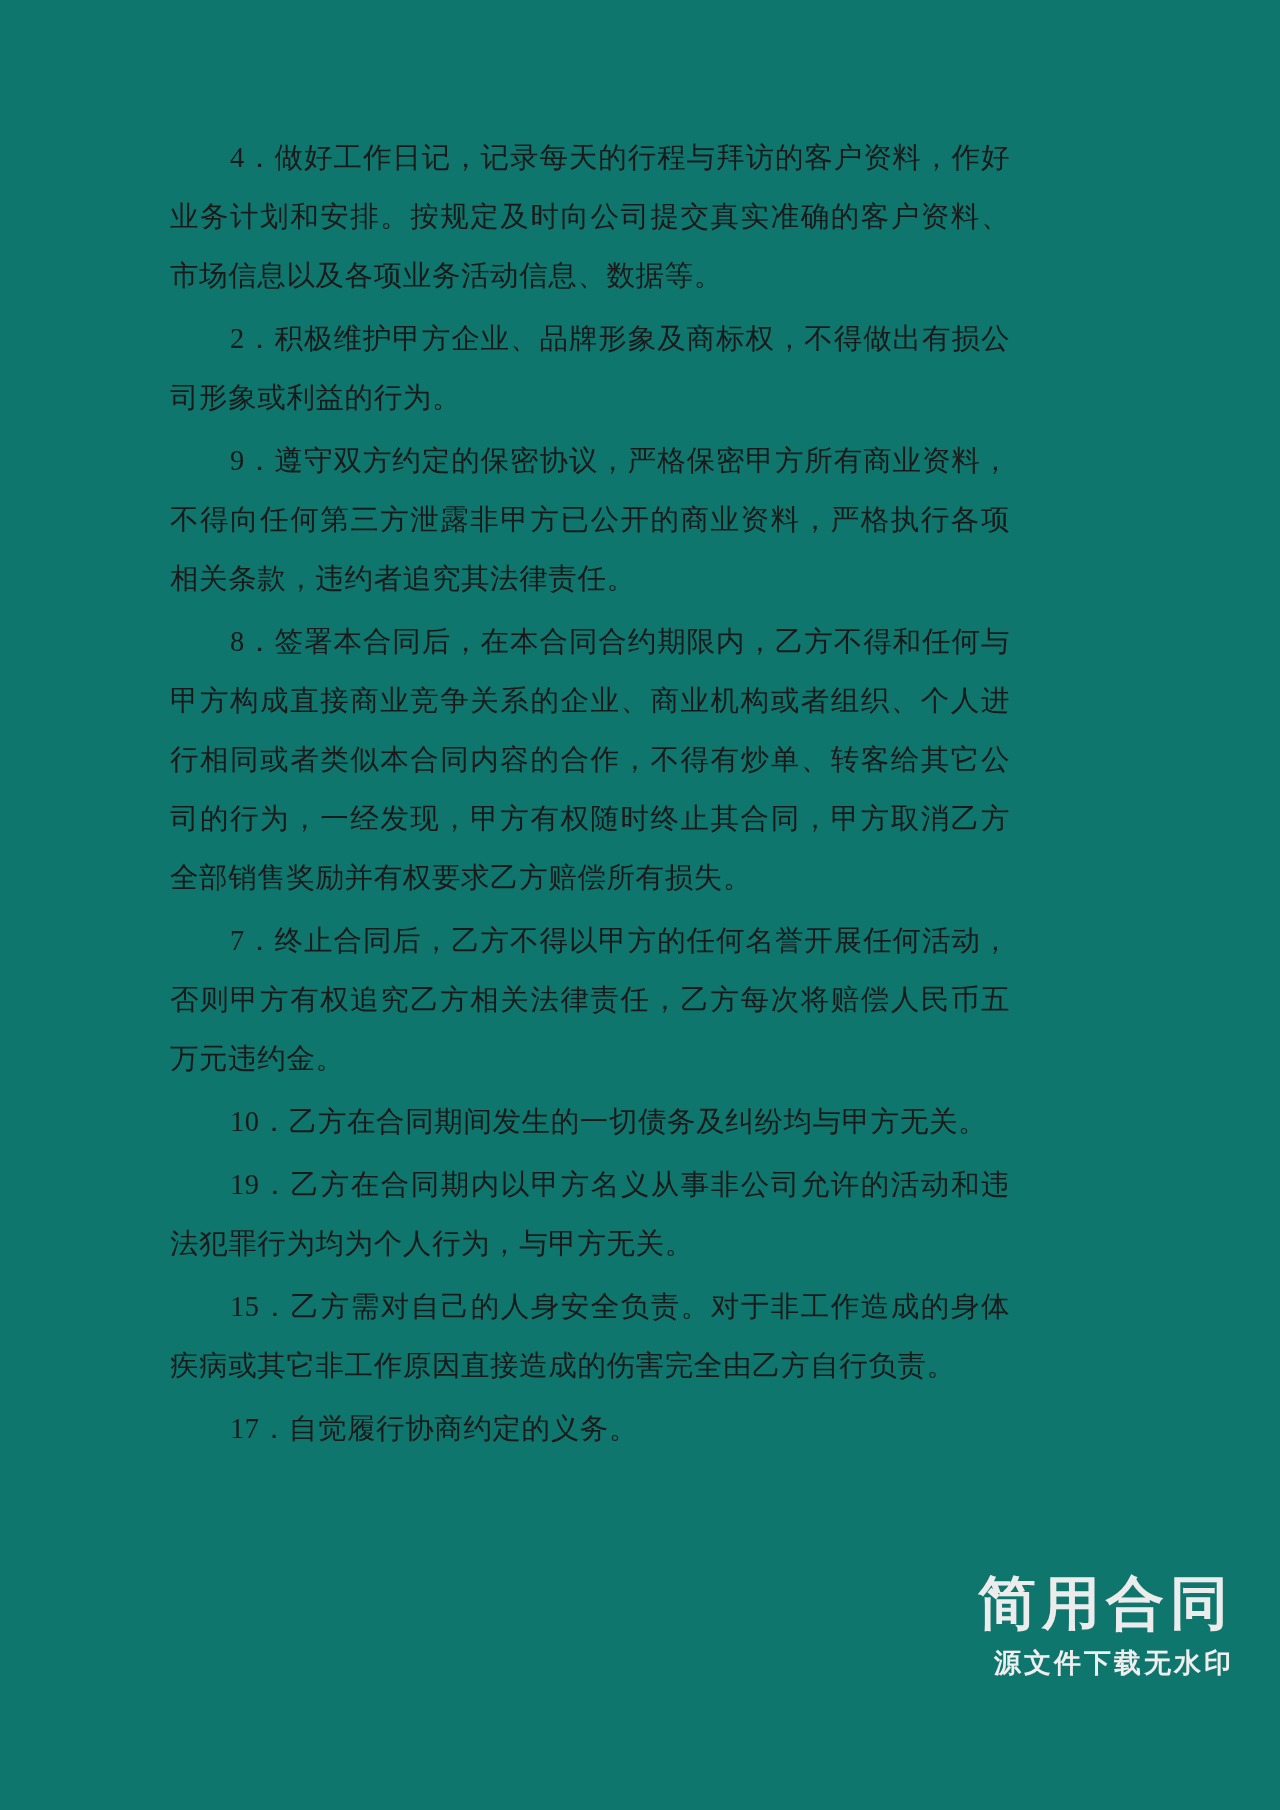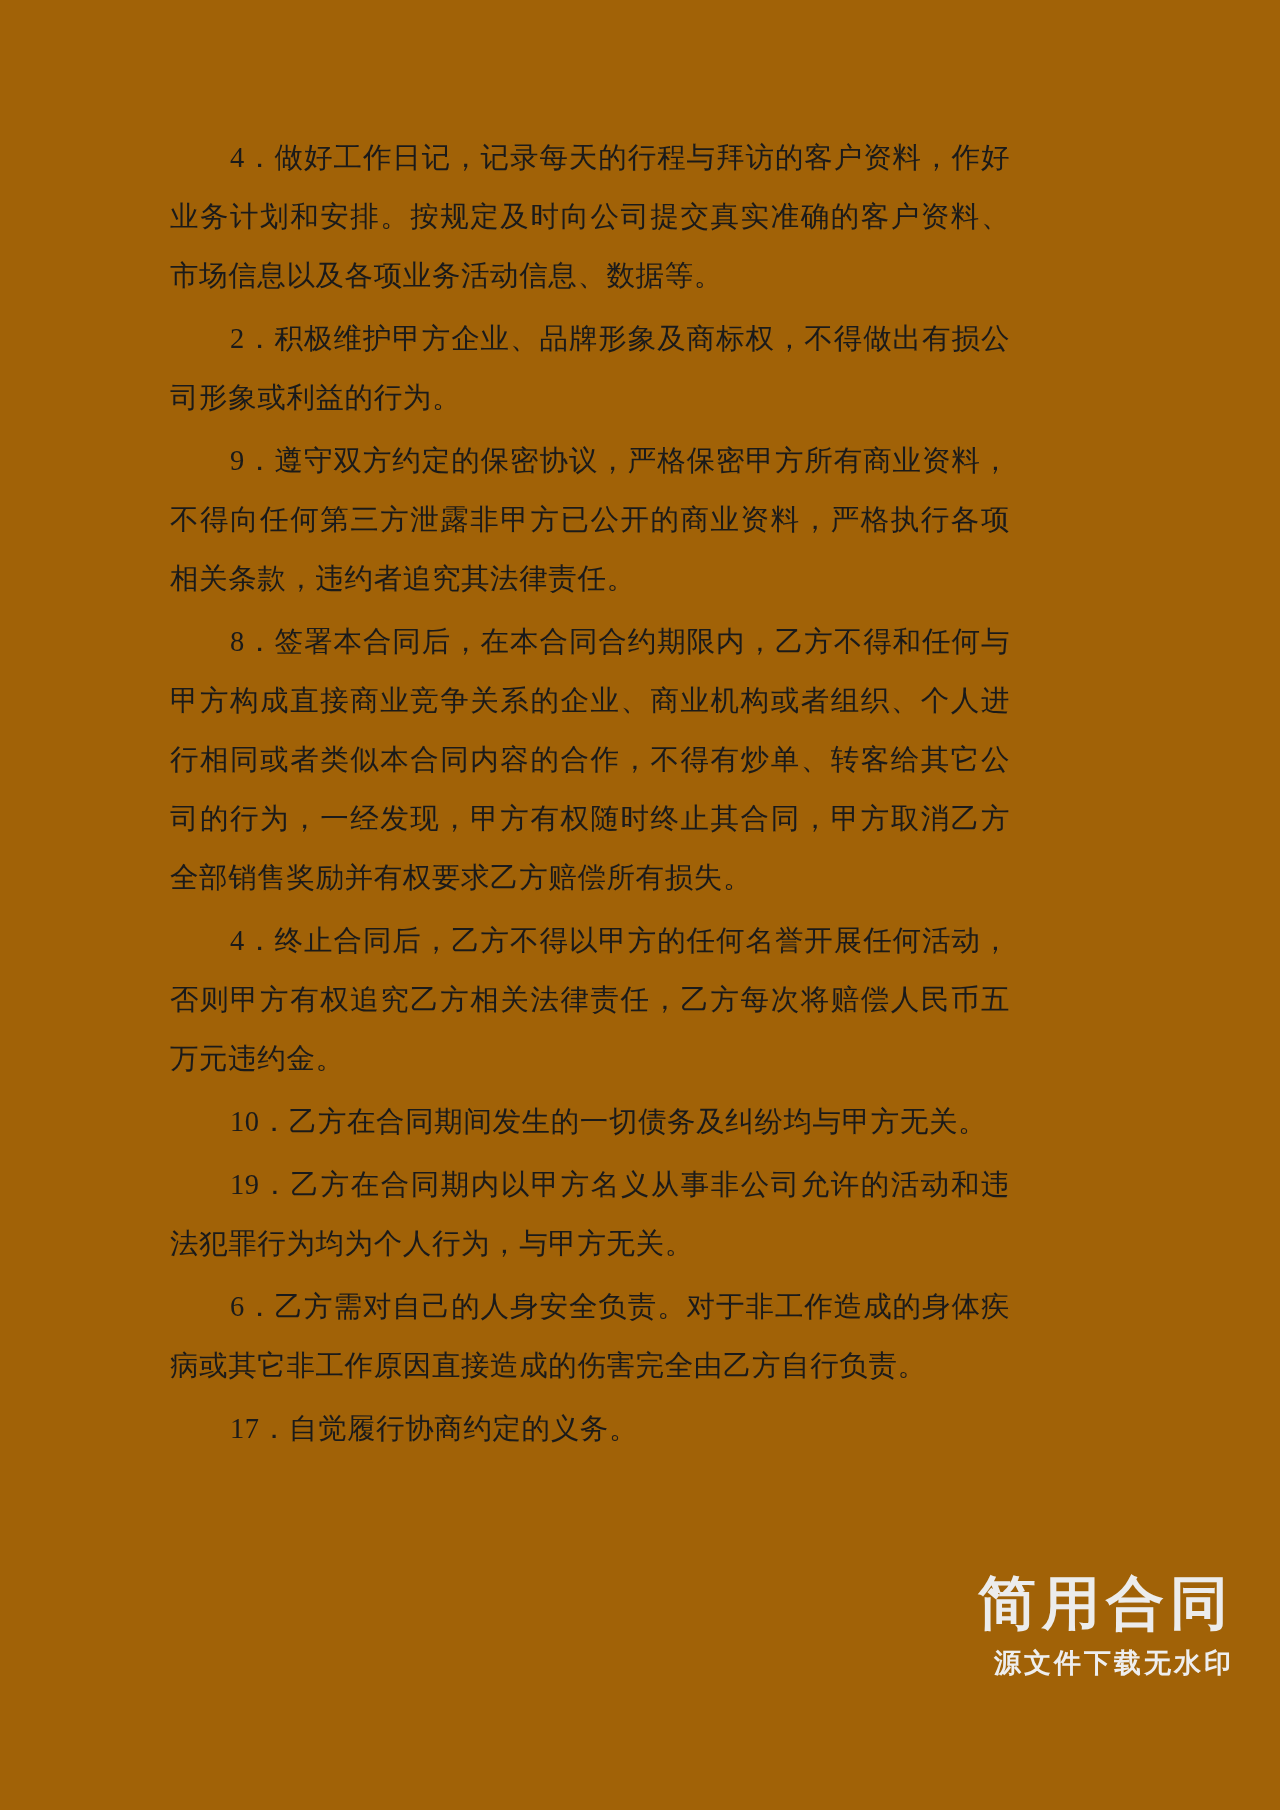--- a/index.html
+++ b/index.html
@@ -11,21 +11,21 @@
     height: 1810px;
     background: #ffffff;
     font-family: "Liberation Serif", "DejaVu Serif", serif;
     overflow: hidden;
   }
 
   #page {
     position: relative;
     width: 1280px;
     height: 1810px;
-    background: #a16207;
+    background: #0f766e;
     box-sizing: border-box;
   }
 
   #doc-body {
     position: absolute;
     left: 170px;
     top: 128px;
     width: 840px;
   }
 
@@ -81,27 +81,27 @@
   <div id="doc-body">
 
     <p class="clause">4．做好工作日记，记录每天的行程与拜访的客户资料，作好业务计划和安排。按规定及时向公司提交真实准确的客户资料、市场信息以及各项业务活动信息、数据等。</p>
 
     <p class="clause">2．积极维护甲方企业、品牌形象及商标权，不得做出有损公司形象或利益的行为。</p>
 
     <p class="clause">9．遵守双方约定的保密协议，严格保密甲方所有商业资料，不得向任何第三方泄露非甲方已公开的商业资料，严格执行各项相关条款，违约者追究其法律责任。</p>
 
     <p class="clause">8．签署本合同后，在本合同合约期限内，乙方不得和任何与甲方构成直接商业竞争关系的企业、商业机构或者组织、个人进行相同或者类似本合同内容的合作，不得有炒单、转客给其它公司的行为，一经发现，甲方有权随时终止其合同，甲方取消乙方全部销售奖励并有权要求乙方赔偿所有损失。</p>
 
-    <p class="clause">4．终止合同后，乙方不得以甲方的任何名誉开展任何活动，否则甲方有权追究乙方相关法律责任，乙方每次将赔偿人民币五万元违约金。</p>
+    <p class="clause">7．终止合同后，乙方不得以甲方的任何名誉开展任何活动，否则甲方有权追究乙方相关法律责任，乙方每次将赔偿人民币五万元违约金。</p>
 
     <p class="clause">10．乙方在合同期间发生的一切债务及纠纷均与甲方无关。</p>
 
     <p class="clause">19．乙方在合同期内以甲方名义从事非公司允许的活动和违法犯罪行为均为个人行为，与甲方无关。</p>
 
-    <p class="clause">6．乙方需对自己的人身安全负责。对于非工作造成的身体疾病或其它非工作原因直接造成的伤害完全由乙方自行负责。</p>
+    <p class="clause">15．乙方需对自己的人身安全负责。对于非工作造成的身体疾病或其它非工作原因直接造成的伤害完全由乙方自行负责。</p>
 
     <p class="clause">17．自觉履行协商约定的义务。</p>
 
   </div>
 
   <div id="watermark">
     <div class="wm-main">简用合同</div>
     <div class="wm-sub">源文件下载无水印</div>
   </div>
 

